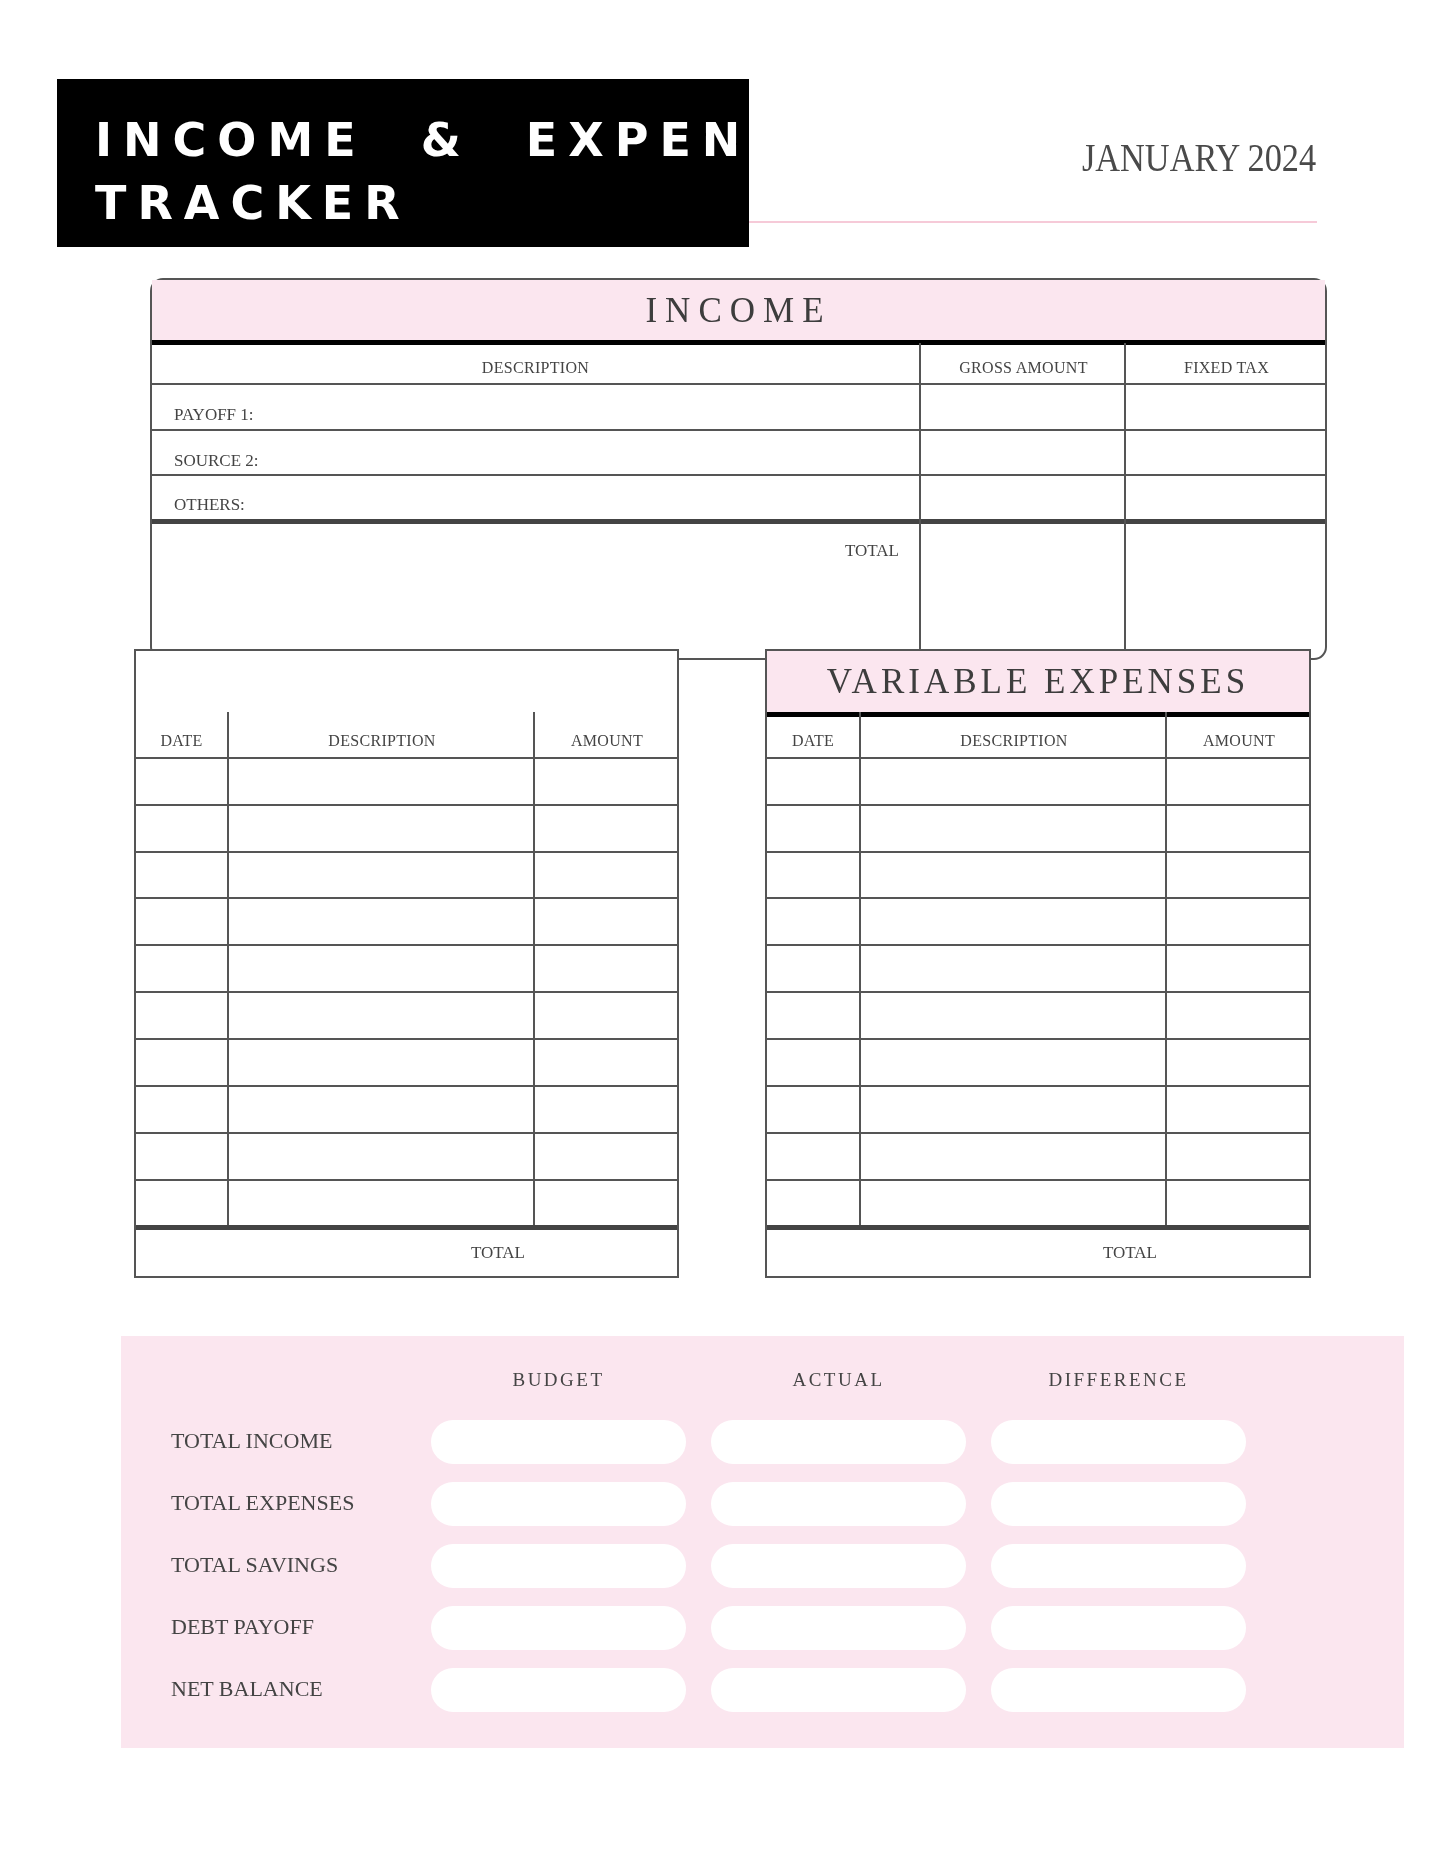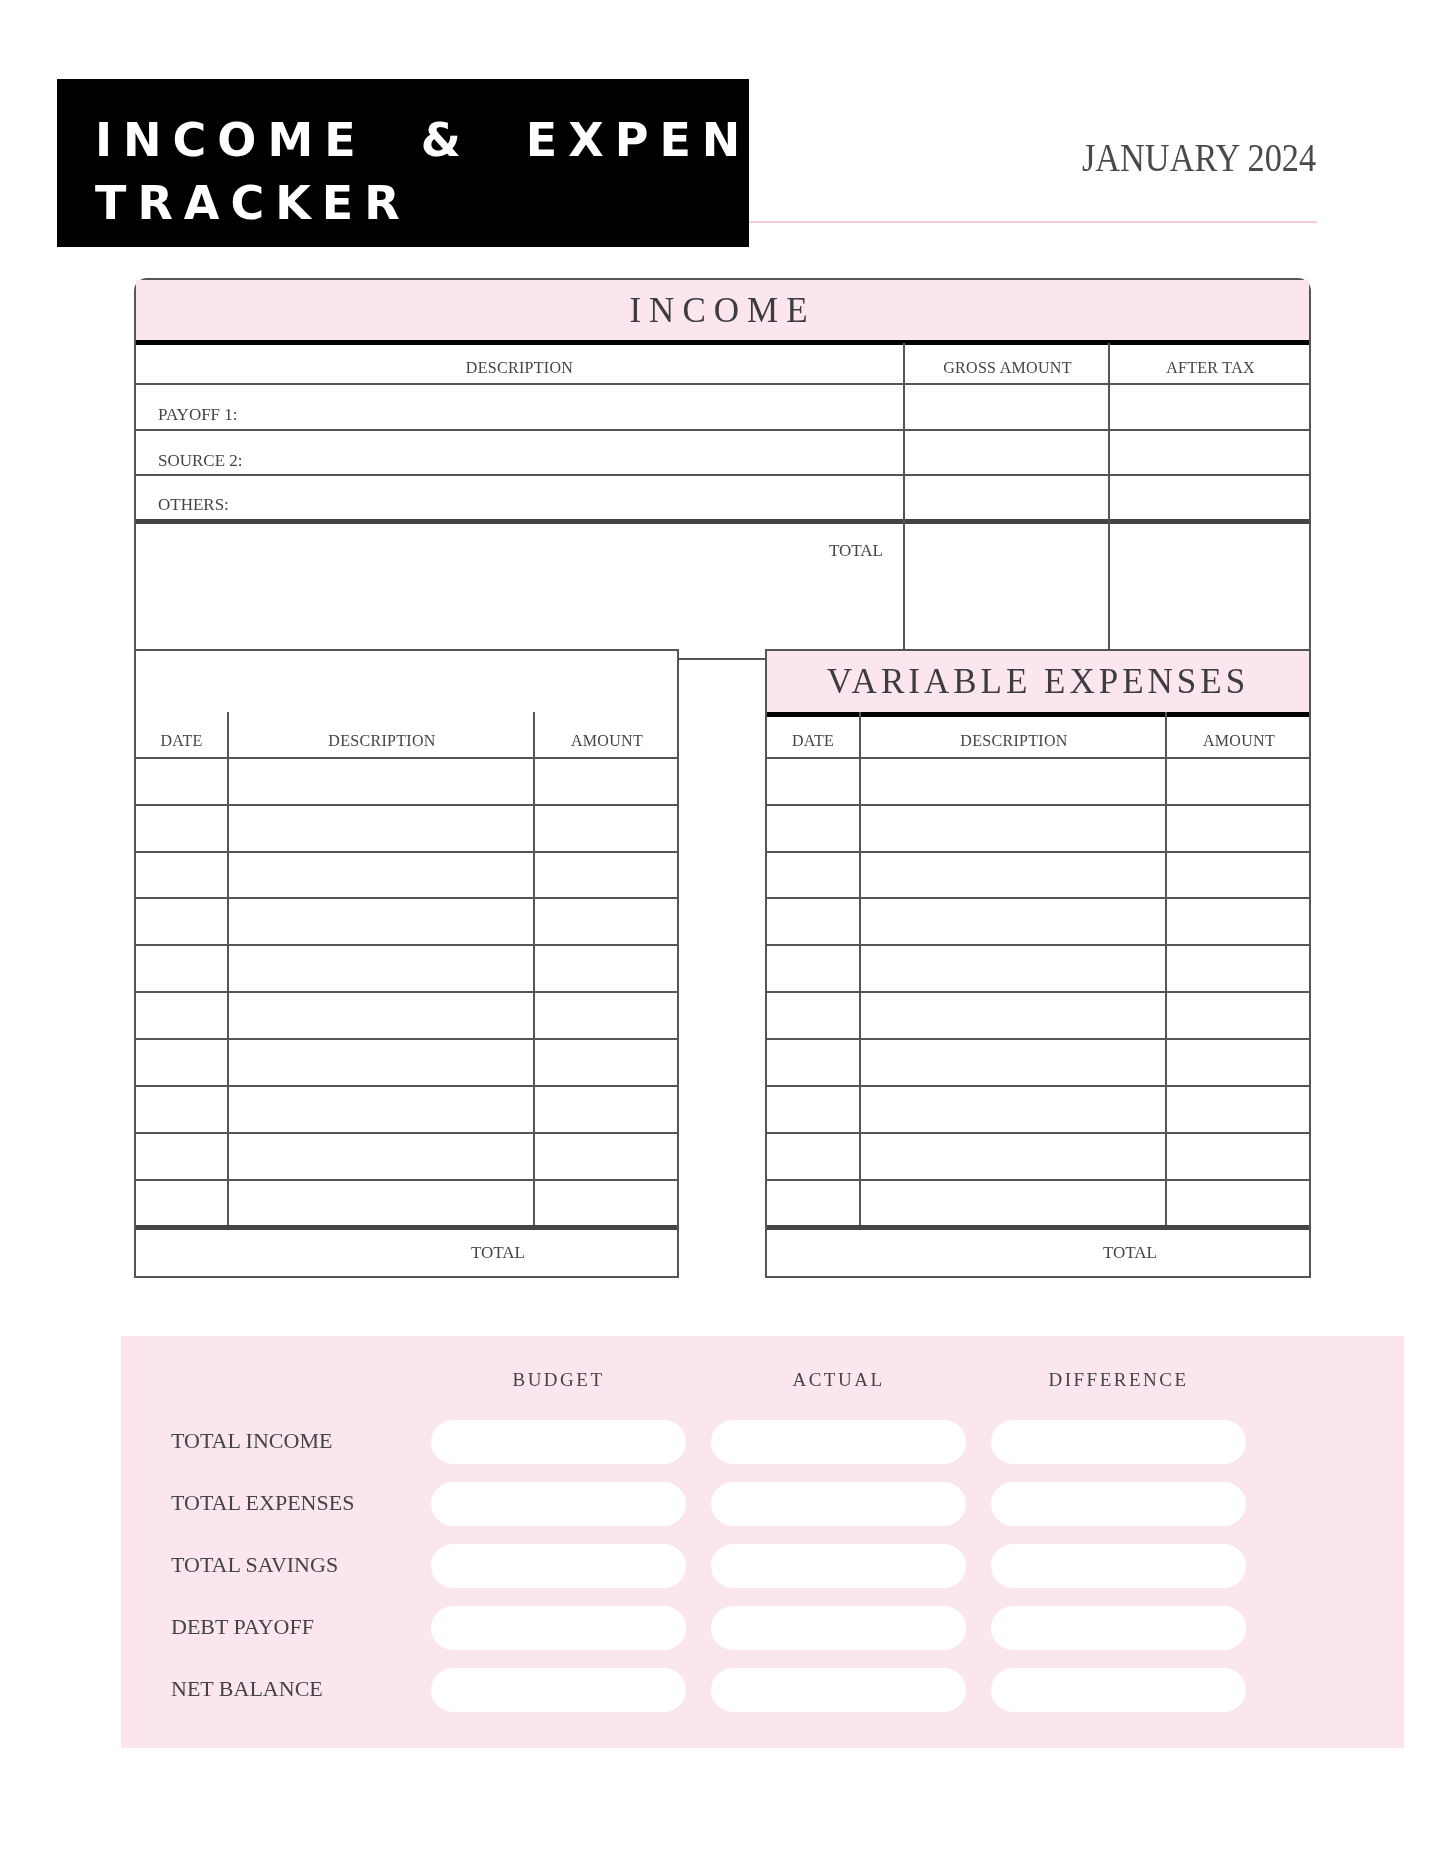--- a/index.html
+++ b/index.html
@@ -28,28 +28,28 @@
 </head>
 <body>
 
 <div class="abs title-box">
   <div class="title-line" style="top:38px;">INCOME  &amp;  EXPENSE</div>
   <div class="title-line" style="top:101px;">TRACKER</div>
 </div>
 <div class="abs date">JANUARY 2024</div>
 <div class="abs pink-rule"></div>
 
-<div class="abs tbl" style="left:134px; top:278px; width:1177px; height:382px;border-radius:13px;">
+<div class="abs tbl" style="left:150px; top:278px; width:1177px; height:382px;border-radius:13px;">
   <div class="tbl-head" style="height:60px;">
     <span class="sect-title">INCOME</span>
   </div>
 
   <div class="colhdr" style="left:0; width:767px; top:80px;">DESCRIPTION</div>
   <div class="colhdr" style="left:769px; width:205px; top:80px;">GROSS AMOUNT</div>
-  <div class="colhdr" style="left:974px; width:201px; top:80px;">AFTER TAX</div>
+  <div class="colhdr" style="left:974px; width:201px; top:80px;">FIXED TAX</div>
   <div class="hline" style="top:103px;"></div>
 
   <div class="rowlbl" style="left:22px; top:126px;">PAYOFF 1:</div>
   <div class="cell" style="left:769px; top:105px; width:205px; height:44px;"></div>
   <div class="cell" style="left:976px; top:105px; width:199px; height:44px;"></div>
   <div class="hline" style="top:149px;"></div>
 
   <div class="rowlbl" style="left:22px; top:172px;">SOURCE 2:</div>
   <div class="cell" style="left:769px; top:151px; width:205px; height:44px;"></div>
   <div class="cell" style="left:976px; top:151px; width:199px; height:44px;"></div>

